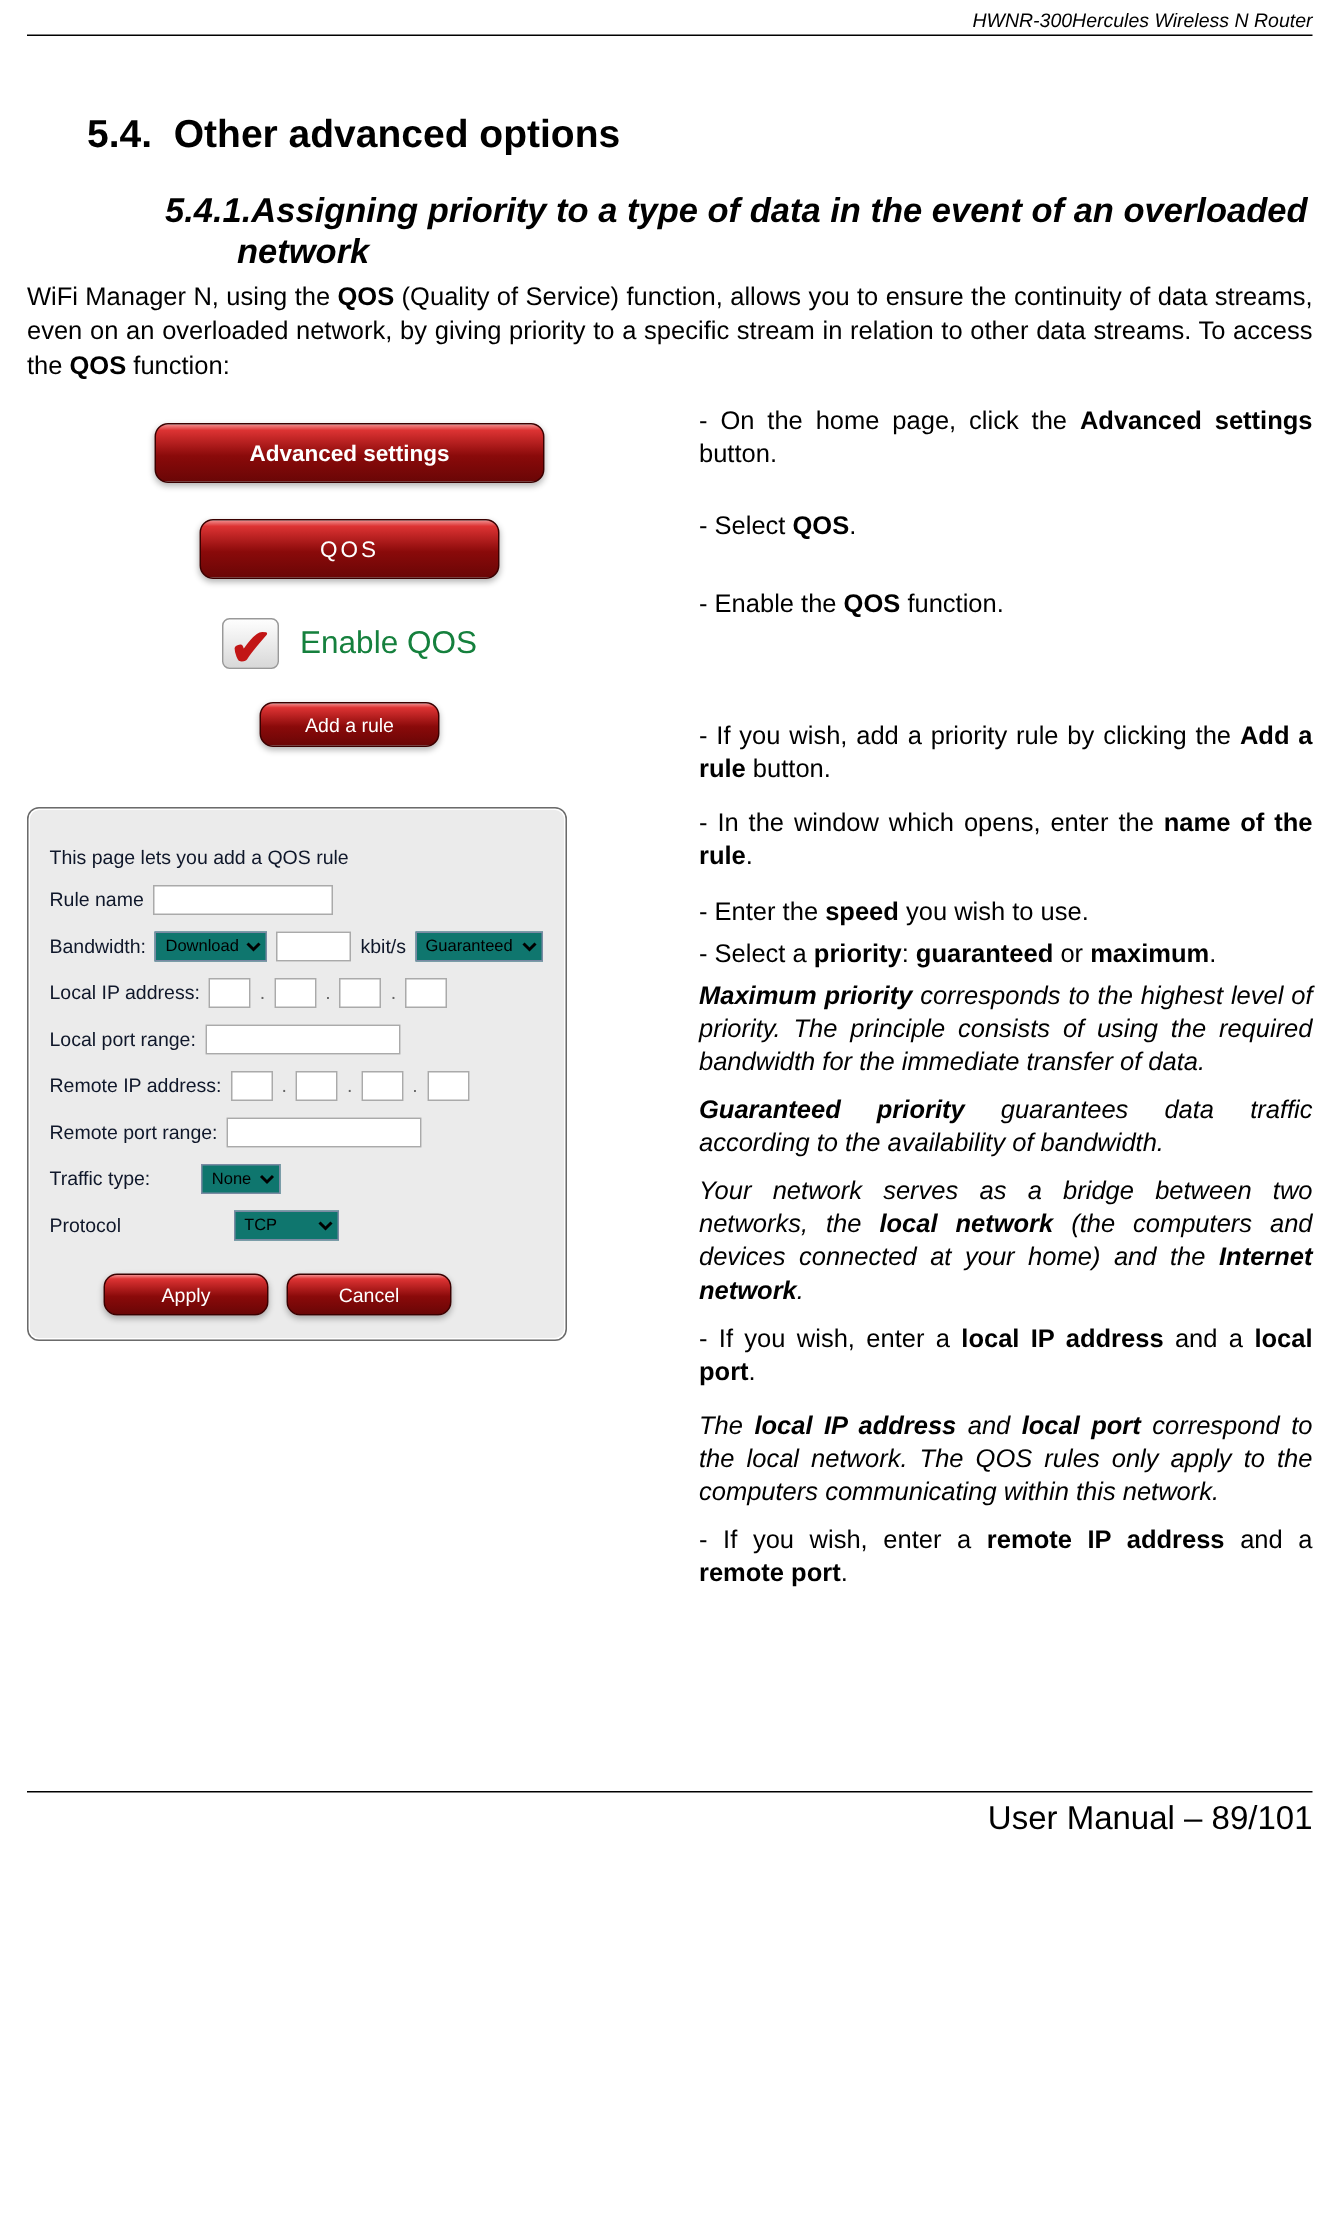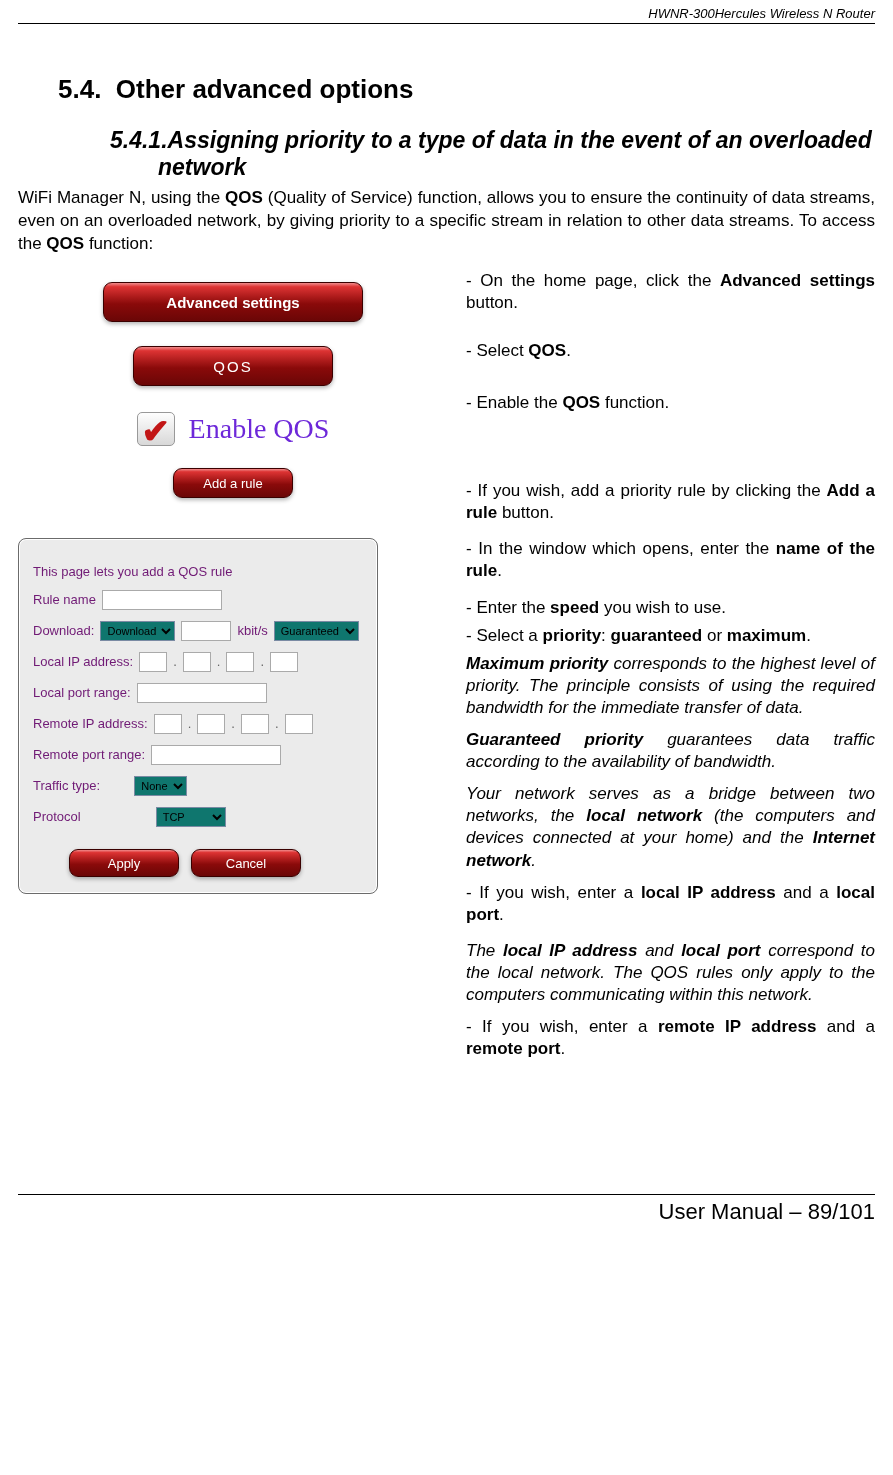--- a/index.html
+++ b/index.html
@@ -37,28 +37,28 @@
   }
   .checkbox3d {
     width: 38px; height: 34px; background: linear-gradient(#fefefe,#d8d8d8);
     border: 1px solid #999; border-radius: 5px; position: relative;
   }
   .checkbox3d::after {
     content: ""; position: absolute; left: 4px; top: 2px; width: 30px; height: 26px;
     background: none;
   }
   .checkmark { position: absolute; left: 4px; top: -2px; font-size: 34px; color: #c21616; font-weight: bold; }
-  .enable-row .lbl { font-size: 28px; color: #6d28d9; font-family: Liberation Serif, serif; }
+  .enable-row .lbl { font-size: 21px; color: #15803d; }
   .form-panel {
     margin-top: 40px; width: 360px; border: 1px solid #6b6b6b; border-radius: 8px;
     background: #ebebeb; padding: 14px 14px 16px; font-size: 13px; color: #555;
     box-shadow: inset 0 0 0 1px #fff;
   }
   .form-panel .f-row { display: flex; align-items: center; margin: 11px 0; gap: 6px; }
-  .form-panel .f-row .flabel { color: #701a75; }
+  .form-panel .f-row .flabel { color: #0f172a; }
   .inp { background: #fff; border: 1px solid #aaa; height: 20px; }
   .sel { background: #0f766e; border: 1px solid #7a8aa3; height: 20px; font-size: 11px; padding: 0 2px; }
   .ipbox { width: 28px; }
   .kbit { width: 50px; }
   .rulename { width: 120px; }
   .portrange { width: 130px; }
   .dot { color: #666; }
   .form-actions { display: flex; gap: 12px; justify-content: flex-start; margin-top: 22px; margin-left: 36px; }
   .btn3d.apply, .btn3d.cancel { width: 110px; height: 28px; line-height: 28px; font-size: 13px; font-weight: normal; margin: 0; }
   .footer-area { margin-top: 120px; text-align: right; font-size: 22px; padding-bottom: 12px; }
@@ -100,21 +100,21 @@
 
     <div class="form-panel">
       <div class="f-row">
           <span class="flabel">This page lets you add a QOS rule</span>
         </div>
       <div class="f-row">
         <span class="flabel">Rule name</span>
         <input class="inp rulename" style="">
       </div>
       <div class="f-row">
-        <span class="flabel">Download:</span>
+        <span class="flabel">Bandwidth:</span>
         <select class="sel"><option>Download</option></select>
         <input class="inp kbit" style="">
         <span class="flabel">kbit/s</span>
         <select class="sel"><option>Guaranteed</option></select>
       </div>
       <div class="f-row">
         <span class="flabel">Local IP address:</span>
         <input class="inp ipbox" style="">
           <span class="dot">.</span>
         <input class="inp ipbox" style="">

